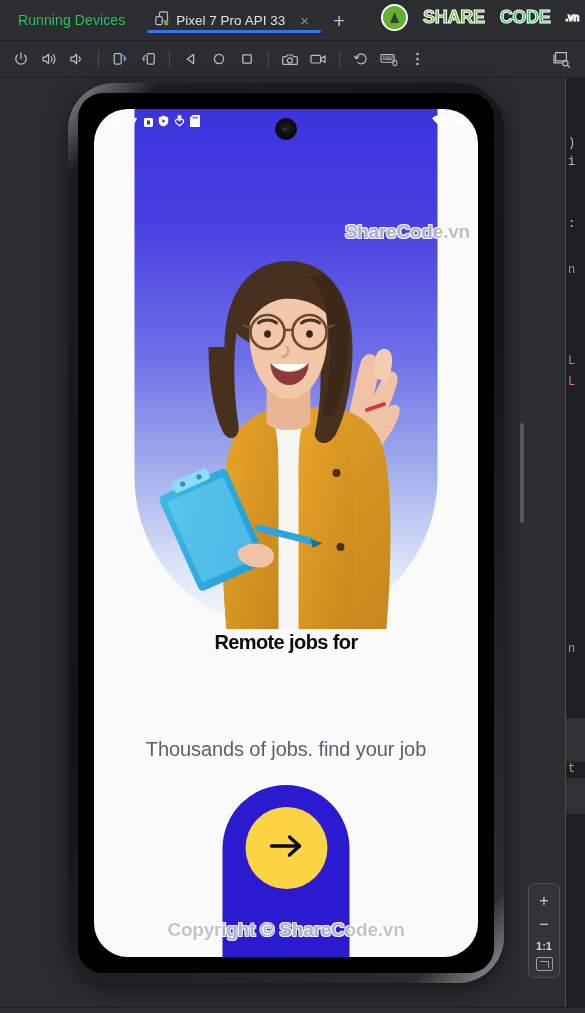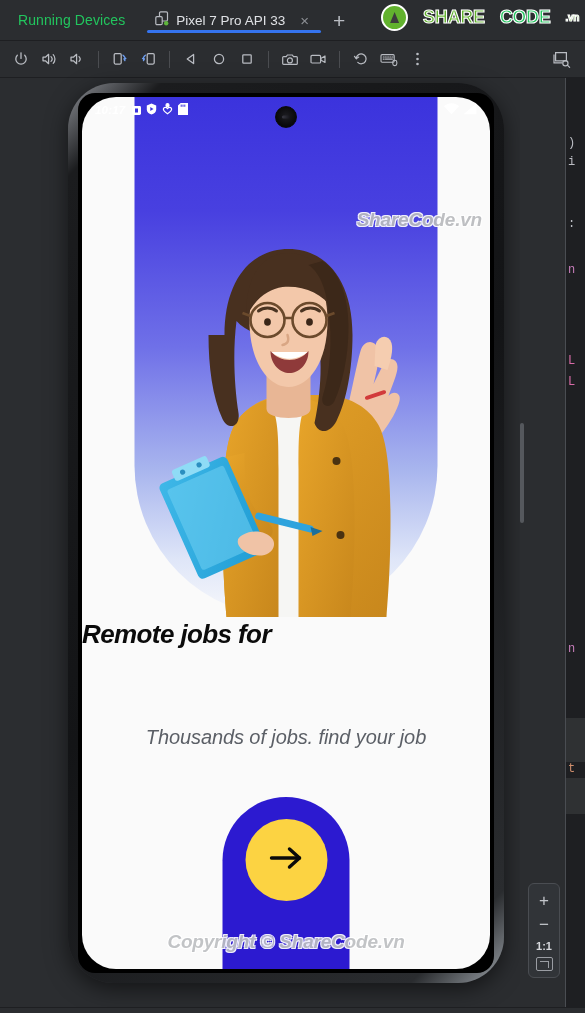--- a/index.html
+++ b/index.html
@@ -73,21 +73,21 @@
     background: #2b2d30;
   }
   .device {
     position: absolute; left: 68px; top: 5px; width: 436px; height: 900px;
     border-radius: 46px;
     background: linear-gradient(135deg,#8d9096 0%,#1b1c1e 7%,#131416 50%,#2a2c2f 93%,#9aa0a6 100%);
     padding: 10px;
     box-shadow: 0 6px 22px rgba(0,0,0,.55);
   }
   .bezel {
-    width: 100%; height: 100%; border-radius: 17px; background: #000; padding: 4px; font-style: italic;
+    width: 100%; height: 100%; border-radius: 25px; background: #000; padding: 16px;
   }
   .screen {
     position: relative; width: 100%; height: 100%; border-radius: 34px;
     background: #fafafa; overflow: hidden;
   }
 
   
   .hero {
     position: absolute; left: 50%; transform: translateX(-50%); top: 0;
     width: 303px; height: 520px;
@@ -129,22 +129,22 @@
   }
   .wm-bottom {
     position: absolute; left: 50%; transform: translateX(-50%); bottom: 16px;
     z-index: 9; font-size: 19px; font-weight: bold; color: #bdbfc2;
     text-shadow: 1px 1px 0 #fff, -1px -1px 0 #fff, 1px -1px 0 #fff, -1px 1px 0 #fff;
     letter-spacing: -.2px; white-space: nowrap; opacity: .92;
   }
 
   
   .headline {
-    position: absolute; left: 0; width: 100%; top: 520px; 
-    font-size: 26px; font-weight: bold; color: #0b0b0b; line-height: 1.33;
+    position: absolute; left: 0; width: 100%; top: 520px; text-align: center;
+    font-size: 20px; font-weight: bold; color: #0b0b0b; line-height: 1.33;
     letter-spacing: -.6px;
   }
   .subtitle {
     position: absolute; left: 0; width: 100%; top: 629px; text-align: center;
     font-size: 20px; color: #5b5f66; letter-spacing: -.1px;
   }
   .cta-wrap {
     position: absolute; left: 50%; transform: translateX(-50%); bottom: 0;
     width: 127px; height: 172px;
     background: #2c1ad0;

